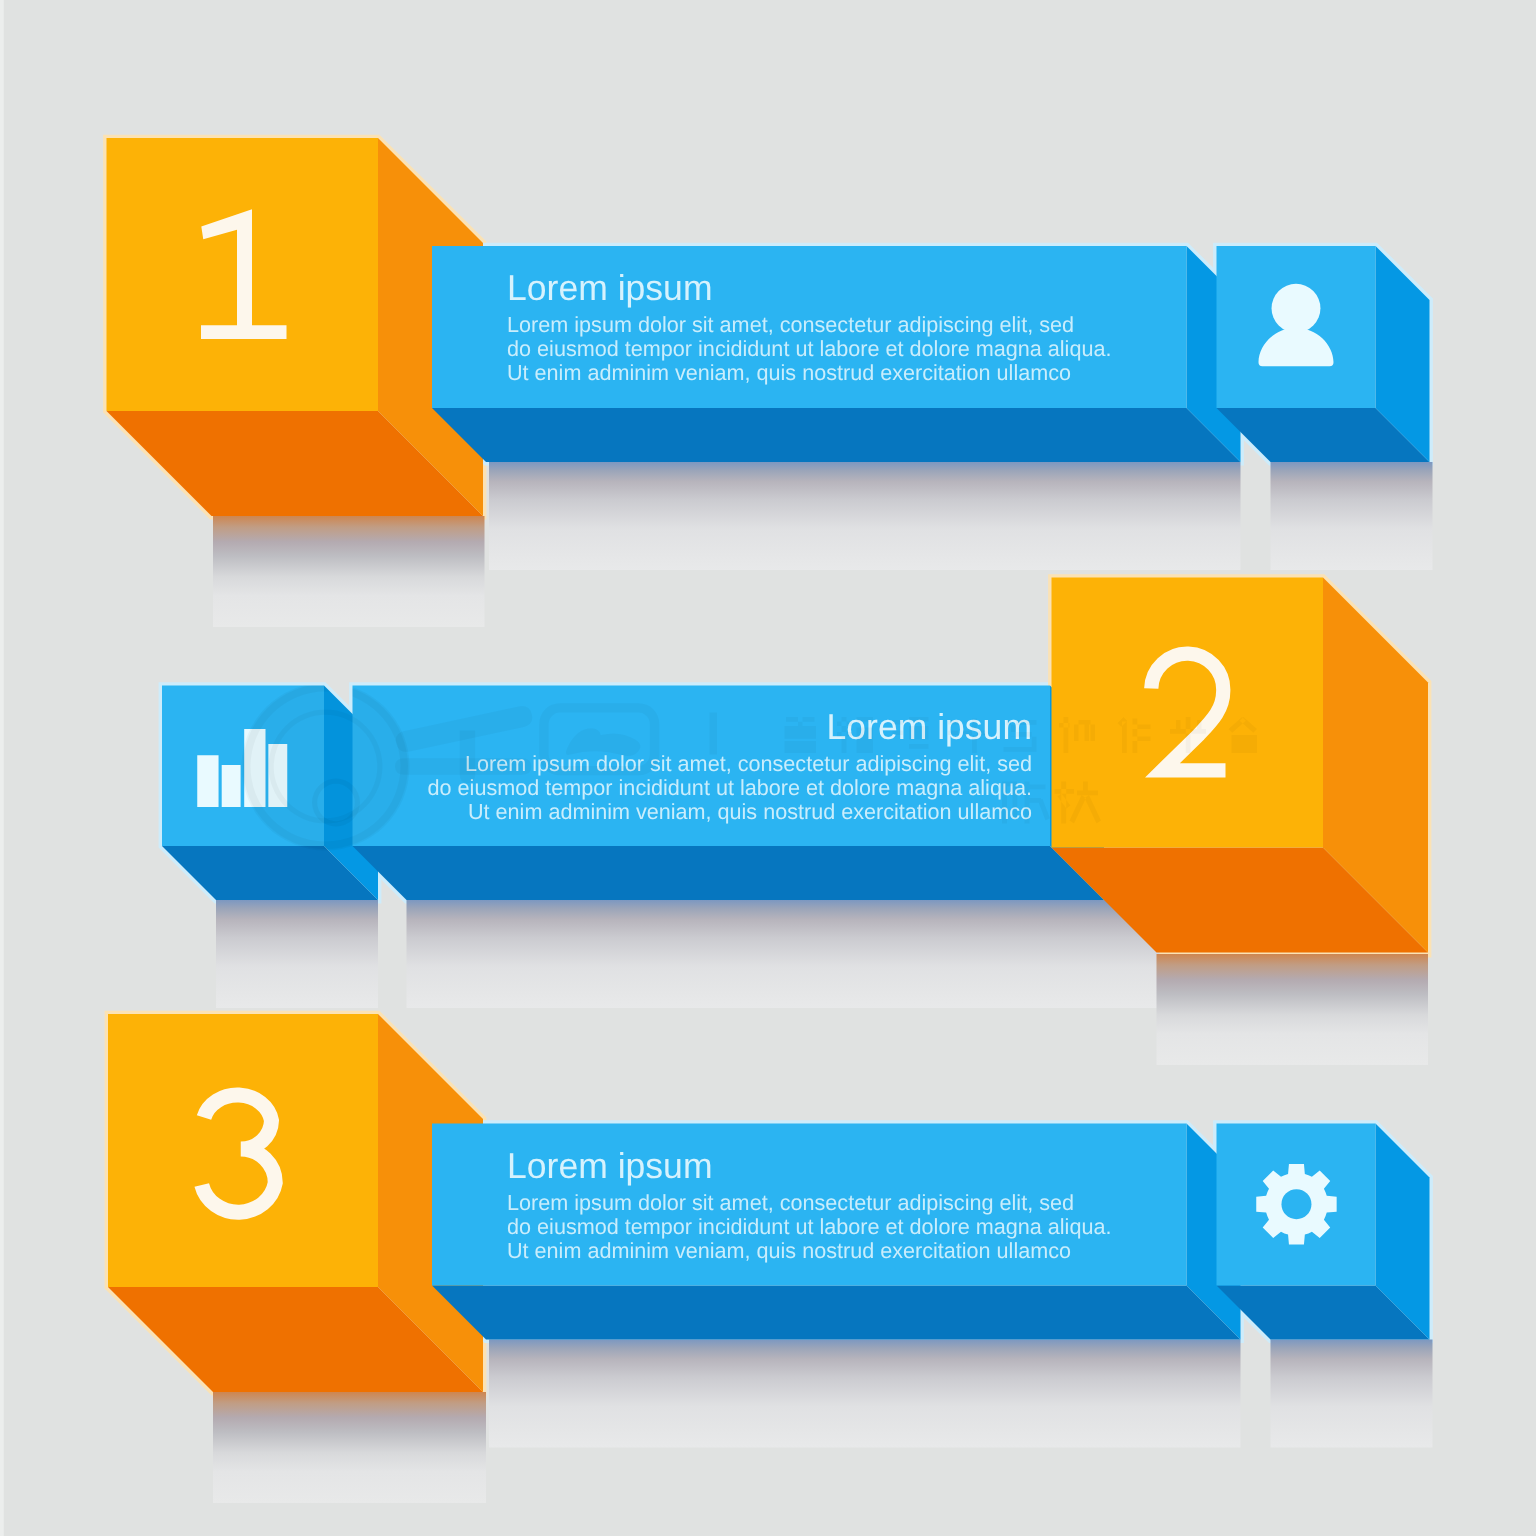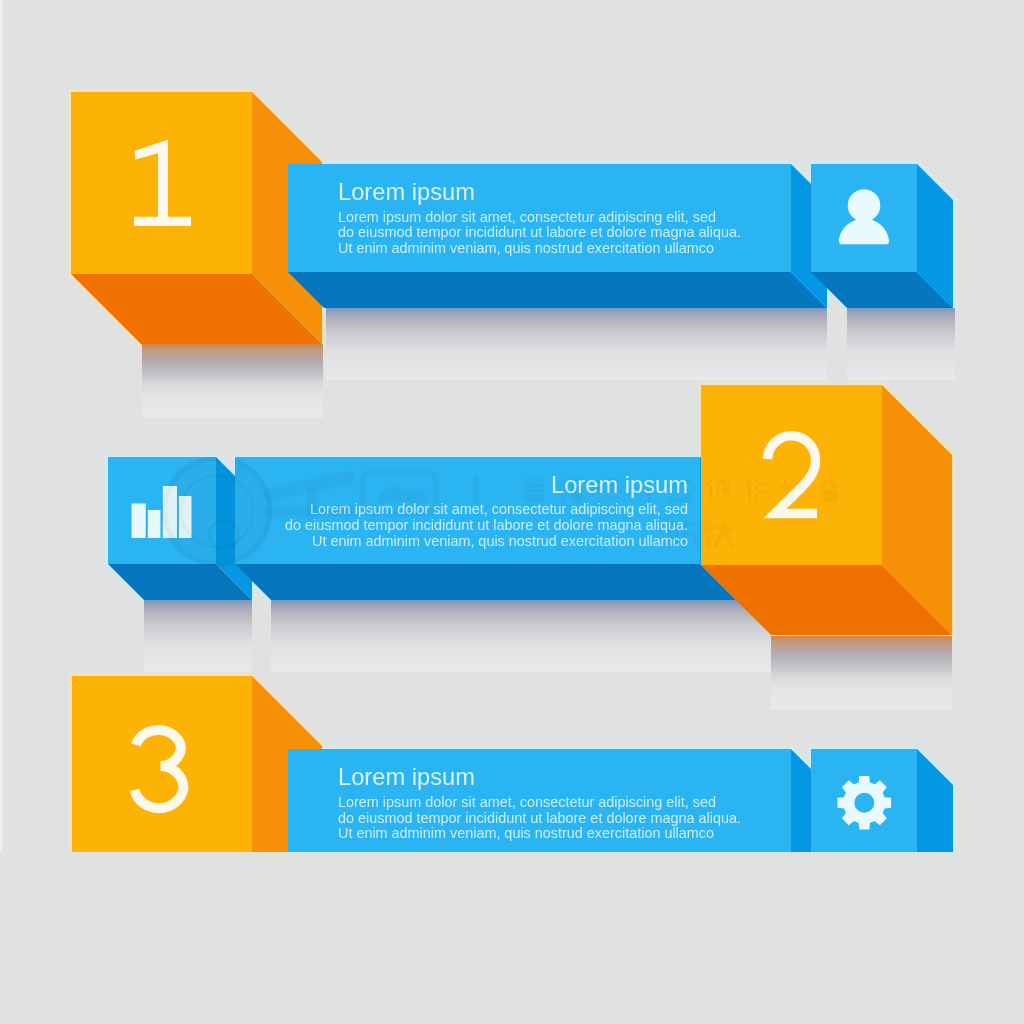--- a/index.html
+++ b/index.html
@@ -1,19 +1,19 @@
 <!DOCTYPE html>
 <html><head>
 <meta charset="utf-8">
 <title>Infographic</title>
 <style>
   html,body{margin:0;padding:0;background:#e0e2e1;}
   body{width:1024px;height:1024px;overflow:hidden;
        font-family:"Liberation Sans",sans-serif;}
-  #stage{position:relative;width:1024px;height:852px;background:#e0e2e1;overflow:hidden;}
+  #stage{position:relative;width:1024px;height:1024px;background:#e0e2e1;overflow:hidden;}
   svg.canvas{position:absolute;left:0;top:0;width:1024px;height:1024px;display:block;}
   .hd{font-family:"Liberation Sans",sans-serif;font-size:24px;font-weight:400;
       fill:#d6f2fd;}
   .bd{font-family:"Liberation Sans",sans-serif;font-size:14.6px;font-weight:400;
       fill:#c9edfc;}
 </style>
 </head>
 <body>
 
 <div id="stage">

